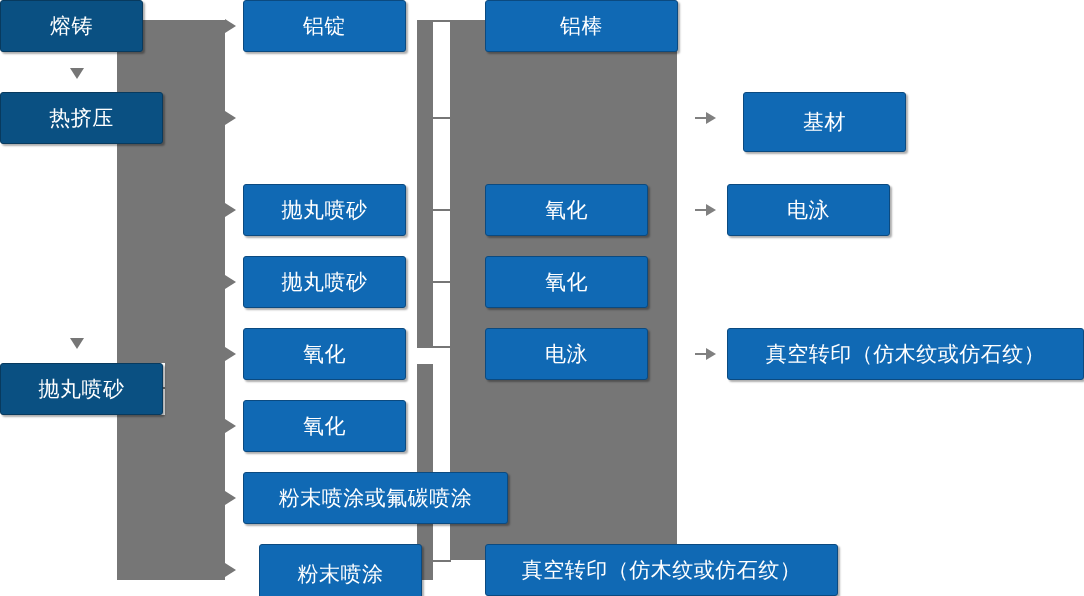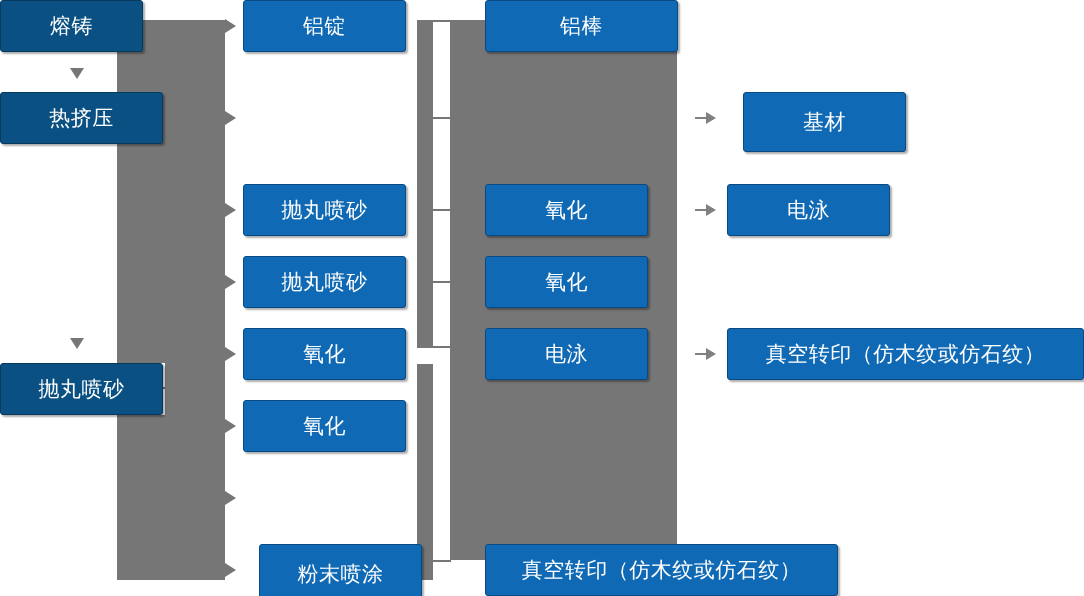--- a/index.html
+++ b/index.html
@@ -148,20 +148,23 @@
   </div>
   <div class="box light" style="left:243px; top:256px; width:163px; height:52px;">
     <span>抛丸喷砂</span>
   </div>
   <div class="box light" style="left:243px; top:328px; width:163px; height:52px;">
     <span>氧化</span>
   </div>
   <div class="box light" style="left:243px; top:400px; width:163px; height:52px;">
     <span>氧化</span>
   </div>
+  <div class="box light" style="left:243px; top:472px; width:265px; height:52px;">
+    <span>粉末喷涂或氟碳喷涂</span>
+  </div>
   <div class="box light" style="left:259px; top:544px; width:163px; height:60px;">
     <span>粉末喷涂</span>
   </div>
 
   <div class="box light" style="left:485px; top:0px; width:193px; height:52px;">
     <span>铝棒</span>
   </div>
   <div class="box light" style="left:485px; top:184px; width:163px; height:52px;">
     <span>氧化</span>
   </div>

